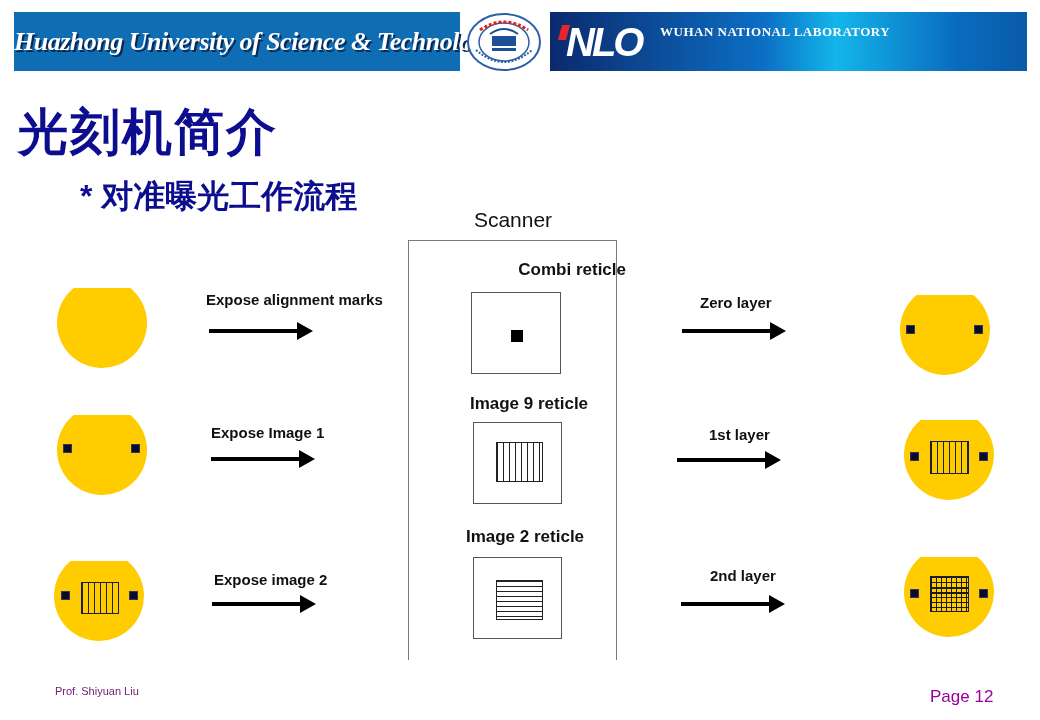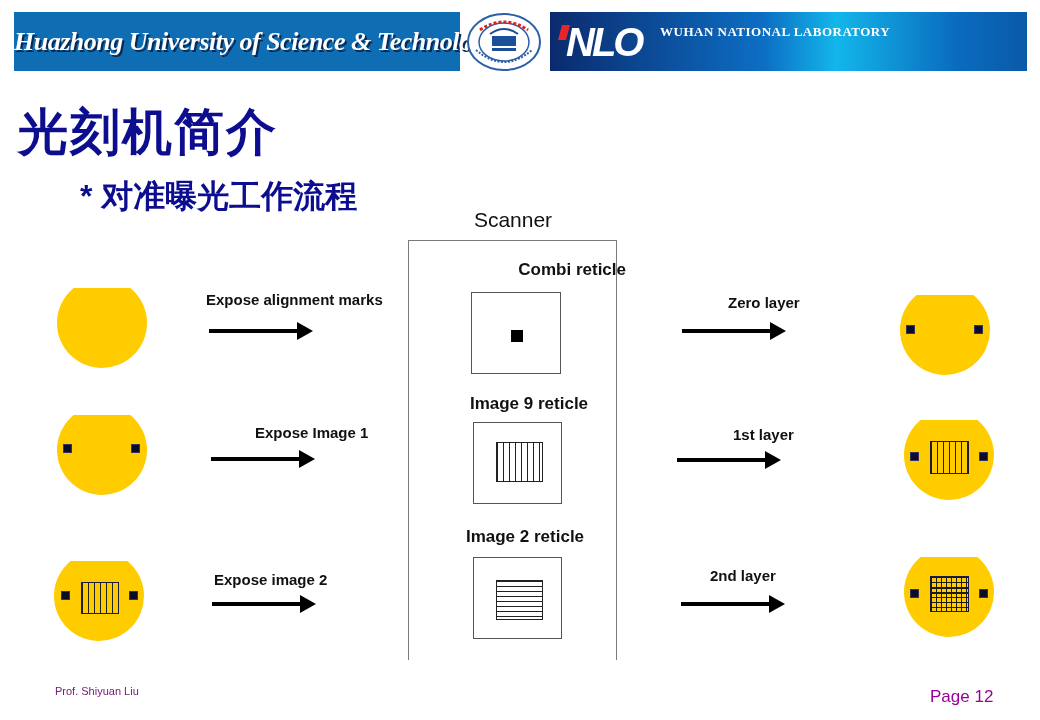--- a/index.html
+++ b/index.html
@@ -85,30 +85,30 @@
 <div class="abs wafer" style="left:54px;top:561px;">
   <div class="disc"></div>
   <div class="abs mark" style="left:7px;top:30px;"></div>
   <div class="abs mark" style="left:75px;top:30px;"></div>
   <div class="abs vlines" style="left:27px;top:21px;width:38px;height:32px;border:1.5px solid #1a1a4a;box-sizing:border-box;"></div>
 </div>
 
 <div class="abs step-label" style="left:176px;top:291px;margin-left:30px;">Expose alignment marks</div>
 <div class="abs arrow" style="left:209px;top:329px;width:100px;"></div>
 
-<div class="abs step-label" style="left:211px;top:424px;margin-left:44px;">Expose Image 1</div>
+<div class="abs step-label" style="left:211px;top:424px;">Expose Image 1</div>
 <div class="abs arrow" style="left:211px;top:457px;width:100px;"></div>
 
 <div class="abs step-label" style="left:214px;top:571px;">Expose image 2</div>
 <div class="abs arrow" style="left:212px;top:602px;width:100px;"></div>
 
-<div class="abs step-label" style="left:700px;top:294px;margin-left:28px;">Zero layer</div>
+<div class="abs step-label" style="left:700px;top:294px;">Zero layer</div>
 <div class="abs arrow" style="left:682px;top:329px;width:100px;"></div>
 
-<div class="abs step-label" style="left:709px;top:426px;margin-left:24px;">1st layer</div>
+<div class="abs step-label" style="left:709px;top:426px;">1st layer</div>
 <div class="abs arrow" style="left:677px;top:458px;width:100px;"></div>
 
 <div class="abs step-label" style="left:710px;top:567px;">2nd layer</div>
 <div class="abs arrow" style="left:681px;top:602px;width:100px;"></div>
 
 <div class="abs wafer" style="left:900px;top:295px;">
   <div class="disc"></div>
   <div class="abs mark" style="left:6px;top:30px;"></div>
   <div class="abs mark" style="left:74px;top:30px;"></div>
 </div>

